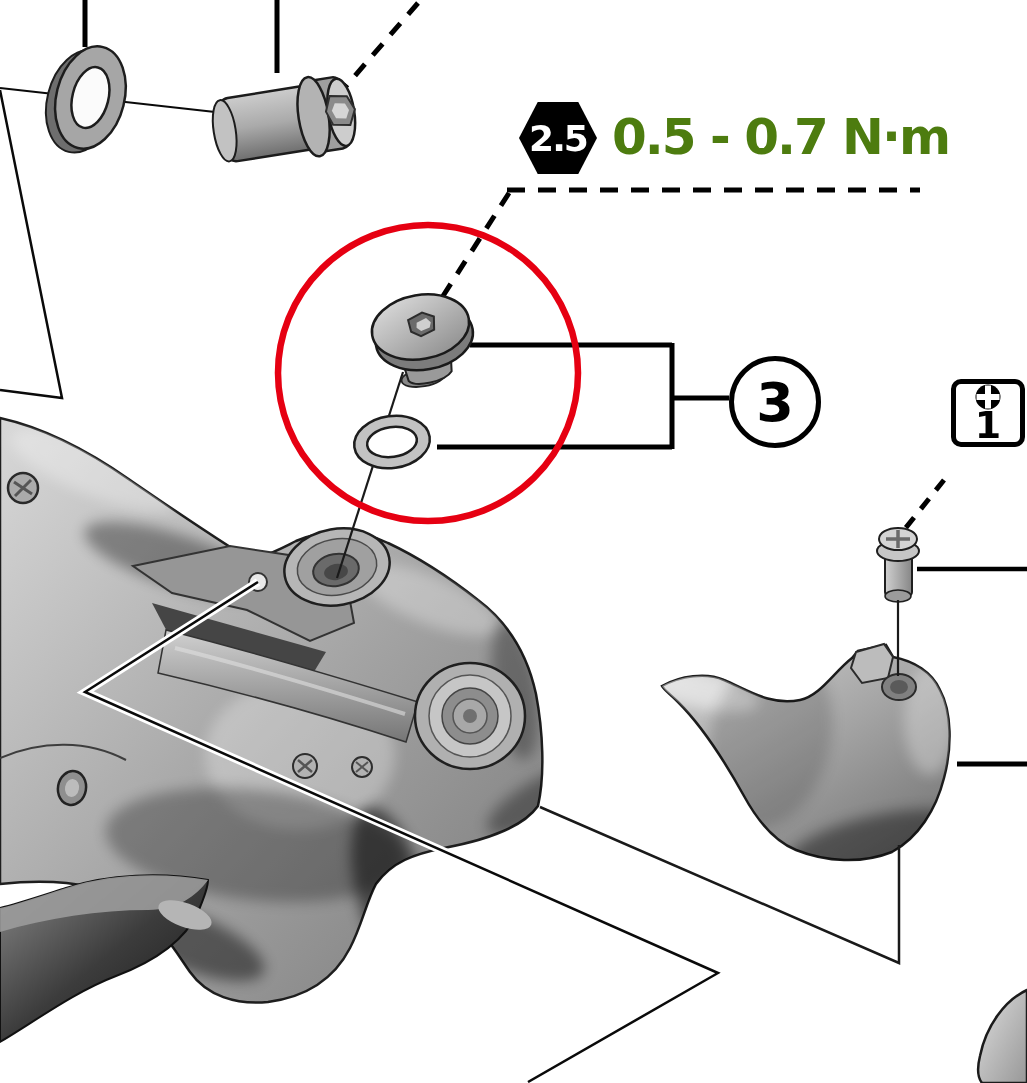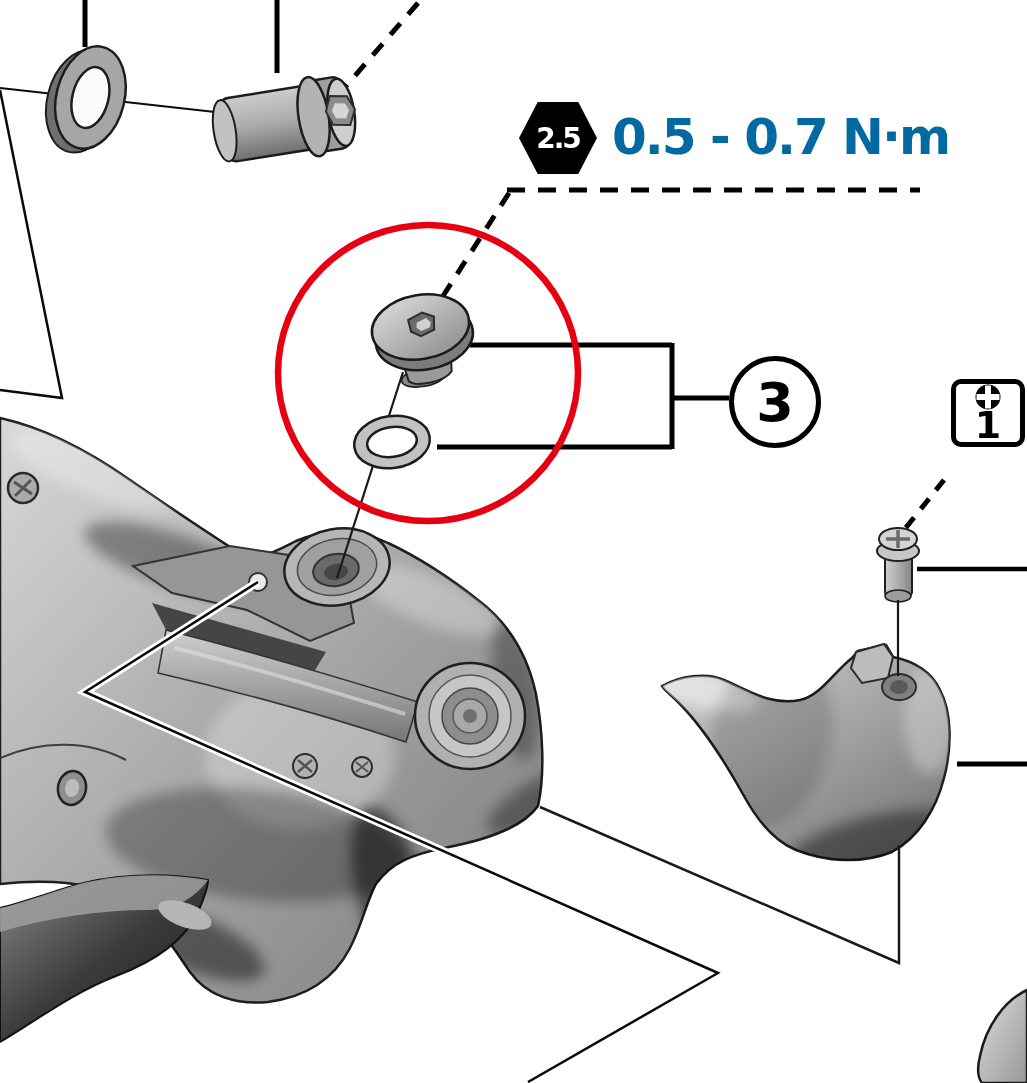--- a/index.html
+++ b/index.html
@@ -8,25 +8,25 @@
     overflow:hidden;font-family:"DejaVu Sans","Liberation Sans",sans-serif;
   }
   .art{position:absolute;left:0;top:0;width:1027px;height:1083px;}
   .overlay{position:absolute;}
   .hexbadge{
     left:519px;top:102px;width:78px;height:72px;background:#000;
     clip-path:polygon(24% 0,76% 0,100% 50%,76% 100%,24% 100%,0 50%);
     display:flex;align-items:center;justify-content:center;
   }
   .hexbadge span{
-    color:#fff;font-size:28px;font-weight:800;letter-spacing:-2px;
+    color:#fff;font-size:36px;font-weight:800;letter-spacing:-2px;
   }
   .torquetext{
     left:612px;top:100px;height:74px;display:flex;align-items:center;
-    font-size:50px;font-weight:800;letter-spacing:-2px;color:#0369a1;white-space:nowrap;
+    font-size:50px;font-weight:800;letter-spacing:-2px;color:#4d7c0f;white-space:nowrap;
   }
   .callout3{
     left:729px;top:356px;width:82px;height:82px;border:5px solid #000;
     border-radius:50%;display:flex;align-items:center;justify-content:center;
     font-size:54px;font-weight:800;color:#000;background:#fff;
   }
   .toolbox{
     left:951px;top:379px;width:64px;height:58px;border:5px solid #000;
     border-radius:10px;background:#fff;display:flex;flex-direction:column;
     align-items:center;justify-content:center;

